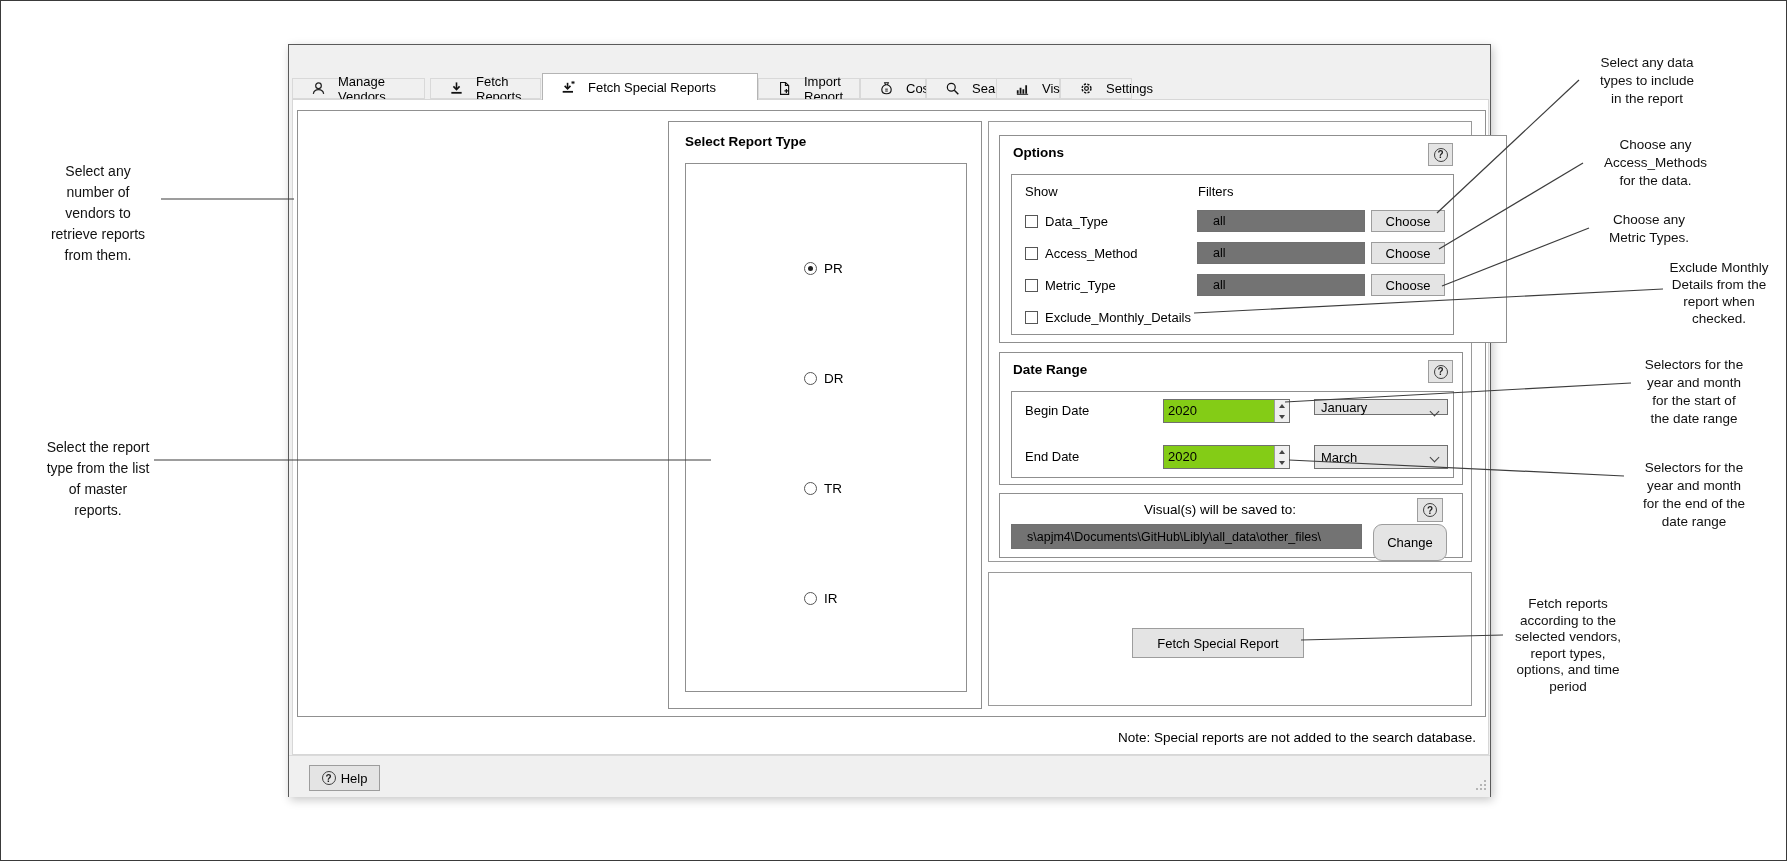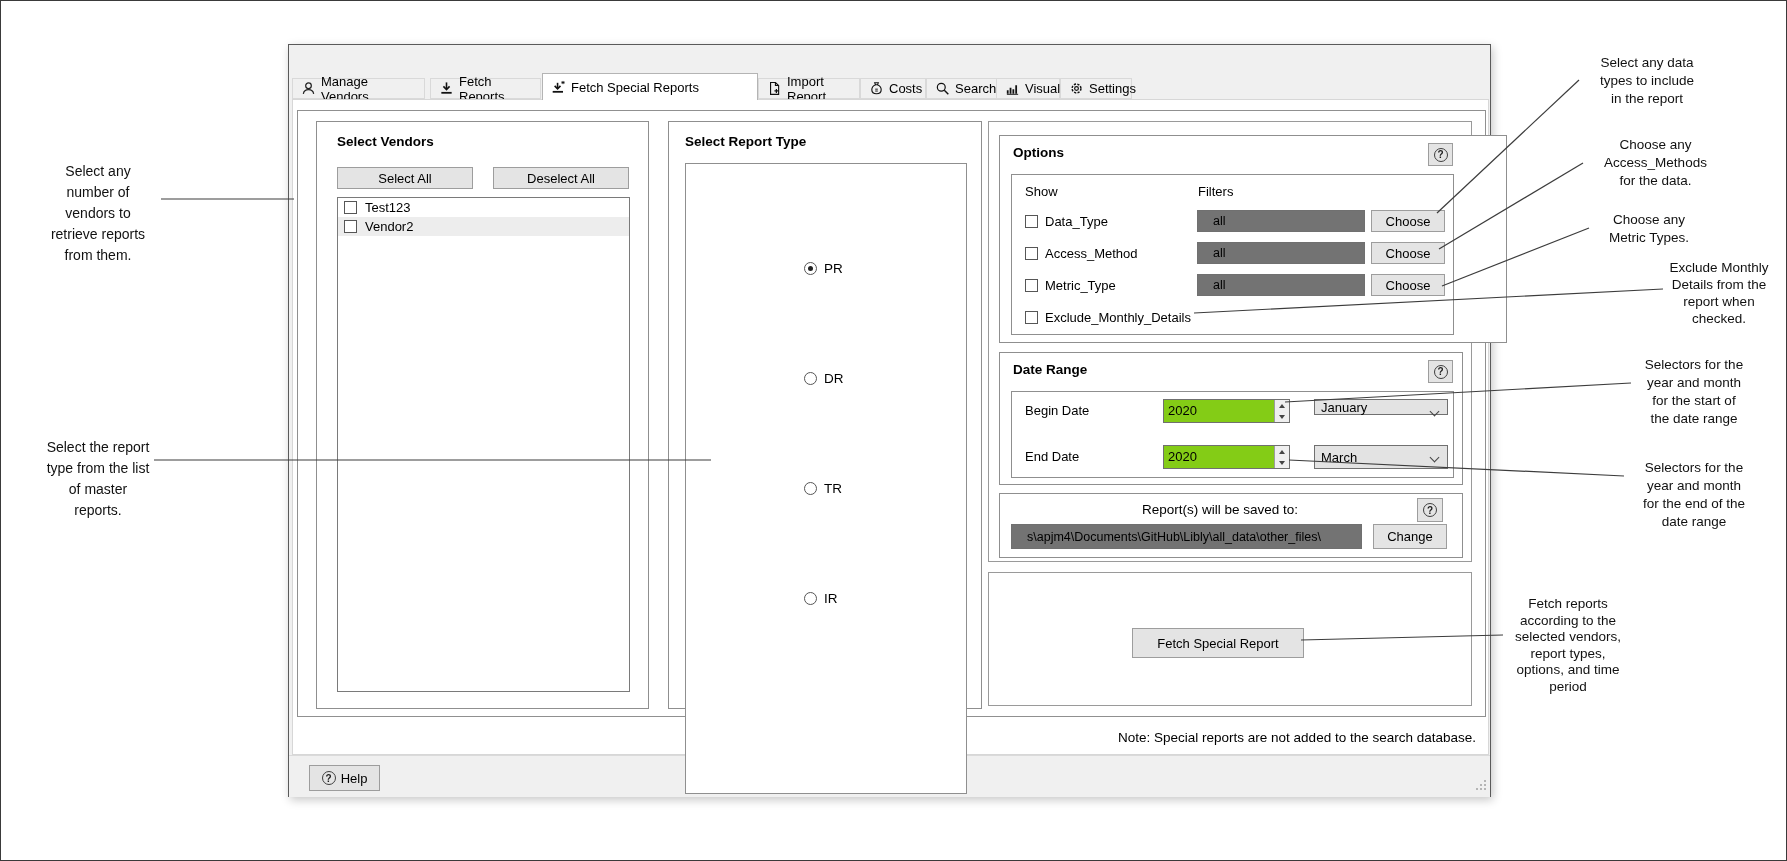--- a/index.html
+++ b/index.html
@@ -9,22 +9,22 @@
   #win{position:absolute;left:287px;top:43px;width:1203px;height:753px;background:#f0f0f0;
        border:1px solid #5a5a5a;box-sizing:border-box;box-shadow:2px 3px 9px rgba(0,0,0,.22);}
   #titlebar{position:absolute;left:0;top:0;right:0;height:27px;display:flex;align-items:center;}
   #titlebar .appicon{margin:0 6px 0 8px;display:flex;}
   #titlebar .title{font-size:12px;}
   #winbtns{position:absolute;right:6px;top:0;height:27px;display:flex;}
   .wbtn{width:32px;height:27px;display:flex;align-items:center;justify-content:center;}
   .glyph-min{width:10px;height:1px;background:#111;display:block;}
   .glyph-max{width:9px;height:9px;border:1px solid #111;display:block;}
   
-  .tab{position:absolute;box-sizing:border-box;display:flex;align-items:center;gap:5px;
-       font-size:13px;padding:0 8px;background:#f0f0f0;border:1px solid #d9d9d9;height:21px;top:33px;}
+  .tab{position:absolute;box-sizing:border-box;display:flex;align-items:center;gap:12px;
+       font-size:13px;padding:0 18px;background:#f0f0f0;border:1px solid #d9d9d9;height:21px;top:33px;}
   .tab.active{background:#fff;border:1px solid #b4b4b4;border-bottom:none;height:27px;top:28px;z-index:6;}
   .tab .ticon{display:flex;}
   
   #page{position:absolute;left:3px;top:54px;width:1197px;height:656px;background:#fff;
         border:1px solid #d7d7d7;box-sizing:border-box;z-index:2;}
   #subframe{position:absolute;left:4px;top:10px;width:1189px;height:607px;border:1px solid #909090;box-sizing:border-box;}
   .groupbox{position:absolute;border:1px solid #8f8f8f;box-sizing:border-box;background:#fff;}
   .grouptitle{position:absolute;font-size:13.5px;font-weight:bold;}
   .innerbox{position:absolute;border:1px solid #8f8f8f;box-sizing:border-box;background:#fff;}
   
@@ -188,39 +188,24 @@
             <circle cx="8" cy="8" r="2" fill="none" stroke="#111" stroke-width="1.3"></circle>
             <circle cx="8" cy="8" r="4.7" fill="none" stroke="#111" stroke-width="1.6" stroke-dasharray="2.3 1.45"></circle>
           </svg>
         </span>
       <span>Settings</span>
     </div>
 
     <div id="page">
       <div id="subframe">
 
-        <div class="groupbox" style="left:18px;top:10px;width:333px;height:588px;">
-          <div class="grouptitle" style="left:20px;top:12px;">Select Vendors</div>
-          <div class="btn" style="left:20px;top:45px;width:136px;height:22px;">Select All</div>
-          <div class="btn" style="left:176px;top:45px;width:136px;height:22px;">Deselect All</div>
-          <div class="listbox" style="left:20px;top:75px;width:293px;height:495px;">
-            <div class="vrow">
-              <span class="chk inline"></span>
-              <span>Test123</span>
-            </div>
-            <div class="vrow alt">
-              <span class="chk inline"></span>
-              <span>Vendor2</span>
-            </div>
-          </div>
-        </div>
 
         <div class="groupbox" style="left:370px;top:10px;width:314px;height:588px;">
           <div class="grouptitle" style="left:16px;top:12px;">Select Report Type</div>
-          <div class="innerbox" style="left:16px;top:41px;width:282px;height:631px;">
+          <div class="innerbox" style="left:16px;top:41px;width:282px;height:529px;">
             <div class="radiorow" style="left:118px;top:97px;">
               <span class="radio on"></span>
               <span>PR</span>
             </div>
             <div class="radiorow" style="left:118px;top:207px;">
               <span class="radio"></span>
               <span>DR</span>
             </div>
             <div class="radiorow" style="left:118px;top:317px;">
               <span class="radio"></span>
@@ -299,26 +284,26 @@
                   </span>
               </div>
               <div class="combo" style="left:302px;top:53px;width:134px;height:24px;">
                 <span>March</span>
                 <span class="chev"></span>
               </div>
             </div>
           </div>
 
           <div class="groupbox" style="left:10px;top:371px;width:464px;height:65px;">
-            <div class="lbl" style="left:0;top:8px;width:440px;text-align:center;font-size:13.5px;">Report(s) will be saved to:</div>
+            <div class="lbl" style="left:0;top:8px;width:440px;text-align:center;font-size:13.5px;">Visual(s) will be saved to:</div>
             <div class="helpbtn" style="left:417px;top:4px;width:26px;height:24px;">
               <span class="qm">?</span>
             </div>
             <input class="tinput" style="left: 11px; top: 30px; width: 351px; height: 25px;" value="s\apjm4\Documents\GitHub\Libly\all_data\other_files\">
-            <div class="btn" style="left:373px;top:30px;width:74px;height:25px;">Change</div>
+            <div class="btn" style="left:373px;top:30px;width:74px;height:37px;border-radius:9px;">Change</div>
           </div>
         </div>
 
         <div class="groupbox" style="left:690px;top:461px;width:484px;height:134px;border-color:#9a9a9a;">
           <div class="btn" style="left:143px;top:55px;width:172px;height:30px;">Fetch Special Report</div>
         </div>
 
       </div>
 
       <div id="note">Note: Special reports are not added to the search database.</div>

